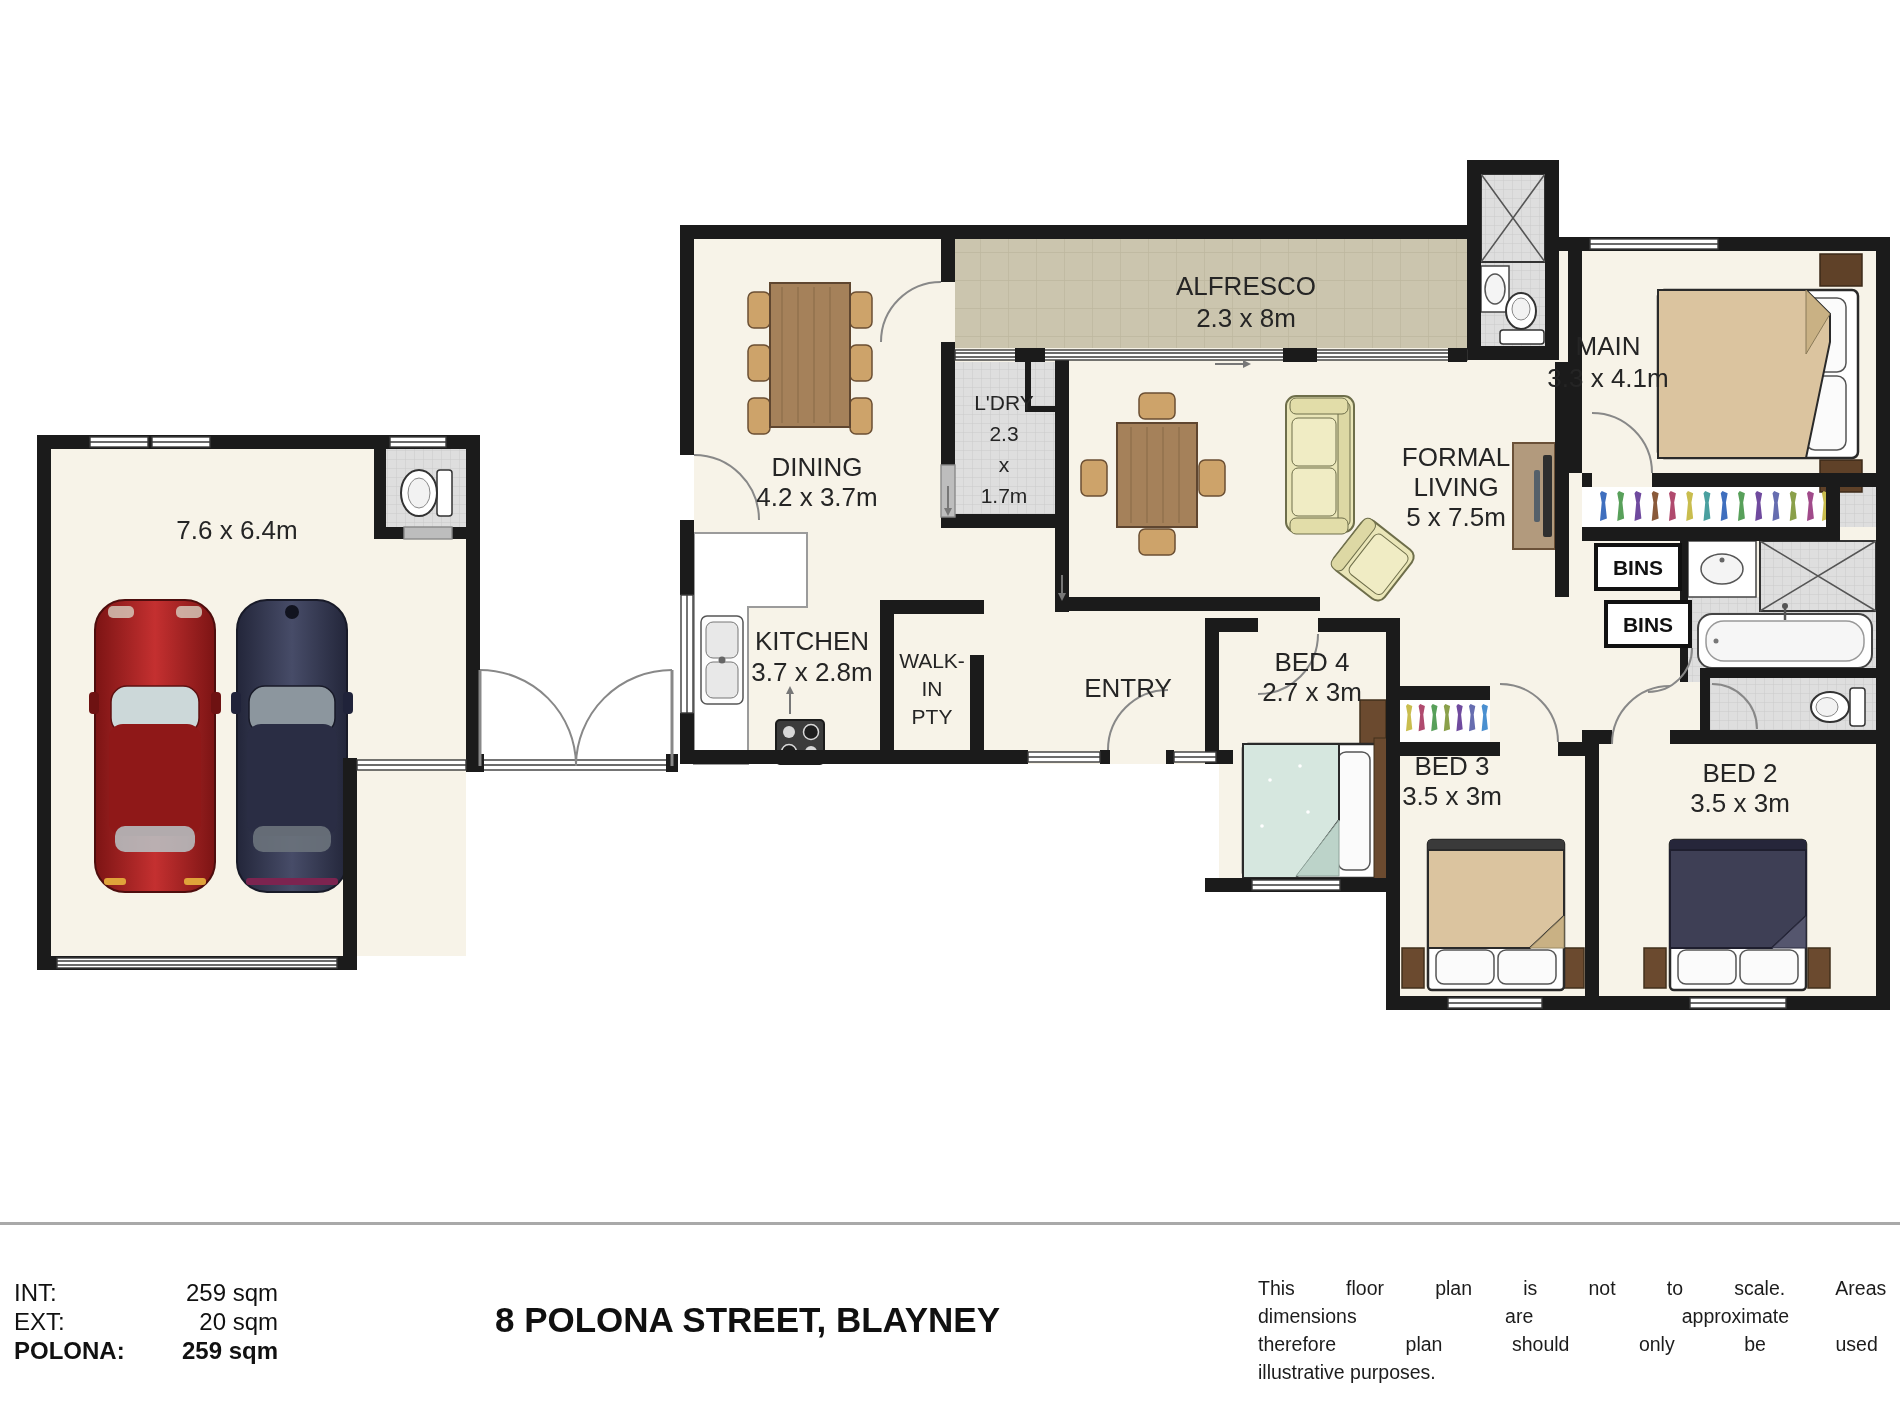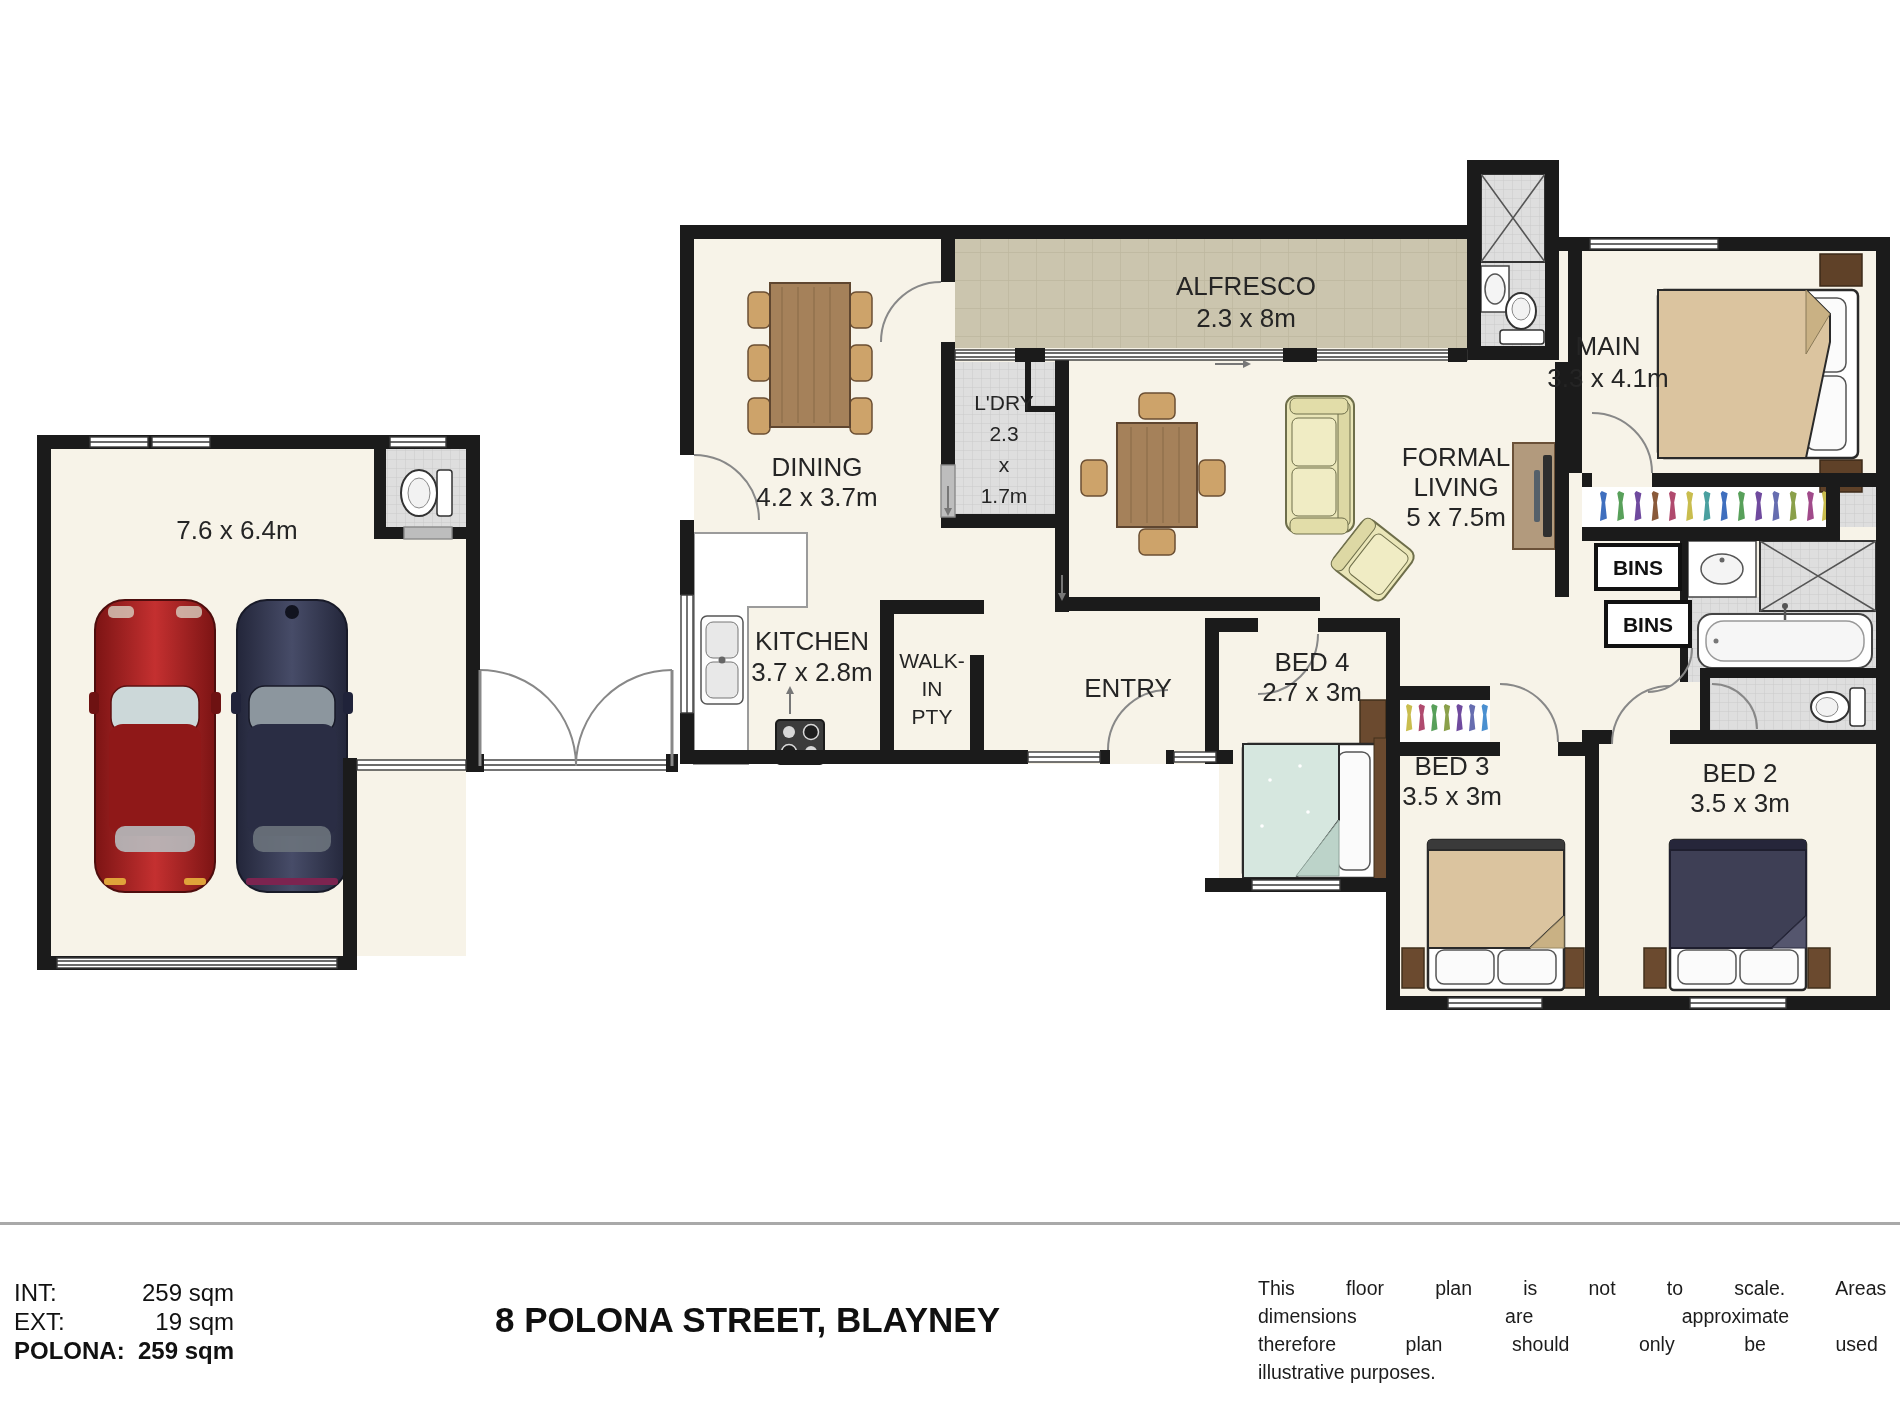--- a/index.html
+++ b/index.html
@@ -5,21 +5,21 @@
   html,body{margin:0;padding:0;background:#fff;}
   #page{position:relative;width:1900px;height:1425px;background:#fff;overflow:hidden;
         font-family:"Liberation Sans", sans-serif;}
   #plan-svg{position:absolute;left:0;top:0;}
   .rm{font-family:"Liberation Sans",sans-serif;font-size:26px;fill:#252525;}
   .sm{font-family:"Liberation Sans",sans-serif;font-size:21px;fill:#252525;}
   .binslbl{font-family:"Liberation Sans",sans-serif;font-size:21px;font-weight:bold;fill:#111;}
   .mid{text-anchor:middle;}
   .footer-line{position:absolute;left:0;top:1222px;width:1900px;height:3px;background:#a9a9a9;}
   .areas{position:absolute;left:14px;top:1278px;font-size:24px;color:#111;}
-  .areas .row{display:flex;height:29px;line-height:29px;}
+  .areas .row{display:flex;height:29px;line-height:29px;gap:44px;}
   .areas .a-label{width:120px;text-align:left;}
   .areas .a-value{width:100px;text-align:right;}
   .areas .total{font-weight:bold;}
   .addr-title{position:absolute;left:440px;top:1300px;width:560px;text-align:right;
       font-size:35px;font-weight:bold;color:#101010;white-space:nowrap;}
   .disclaimer{position:absolute;left:1258px;top:1274px;width:712px;font-size:19.5px;
       color:#1c1c1c;line-height:28px;}
   .disclaimer .jl{text-align:justify;text-align-last:justify;}
 </style>
 </head>
@@ -476,21 +476,21 @@
 
   <div class="footer-line"></div>
 
   <div class="areas">
     <div class="row">
       <span class="a-label">INT:</span>
       <span class="a-value">259 sqm</span>
     </div>
     <div class="row">
       <span class="a-label">EXT:</span>
-      <span class="a-value">19 sqm</span>
+      <span class="a-value">20 sqm</span>
     </div>
     <div class="row total">
       <span class="a-label">POLONA:</span>
       <span class="a-value">259 sqm</span>
     </div>
   </div>
 
   <div class="addr-title">8 POLONA STREET, BLAYNEY</div>
 
   <div class="disclaimer">

